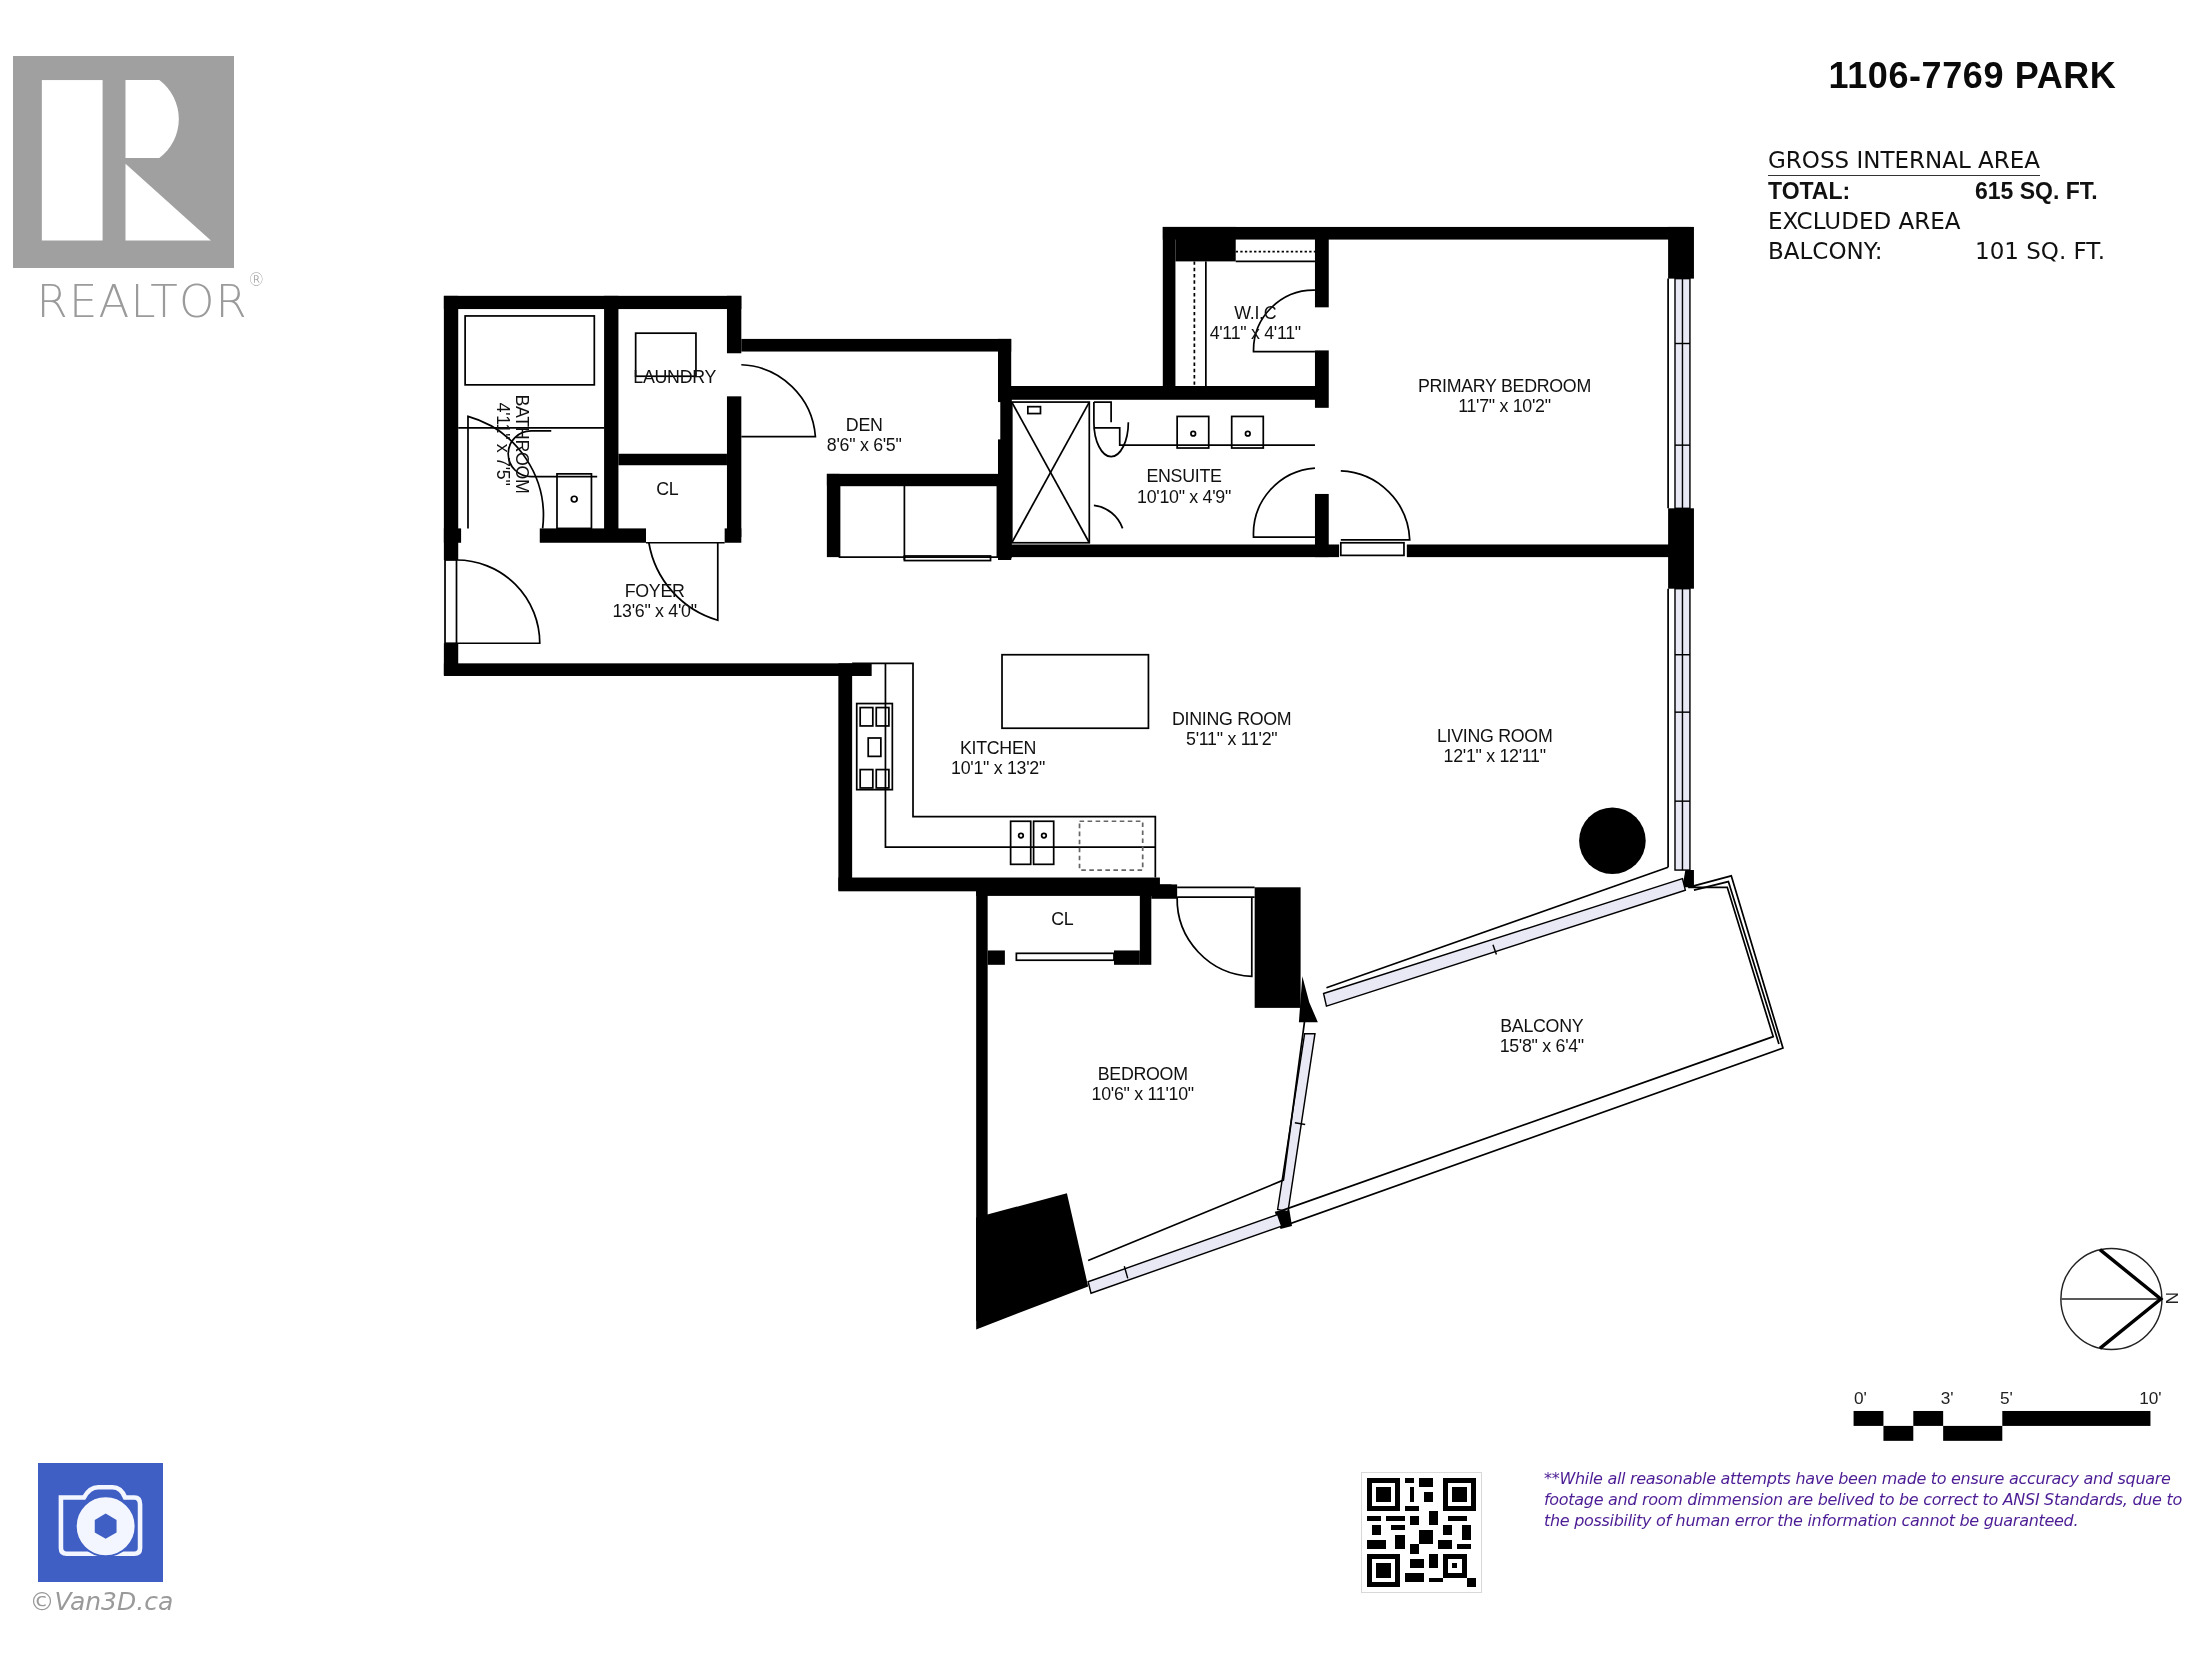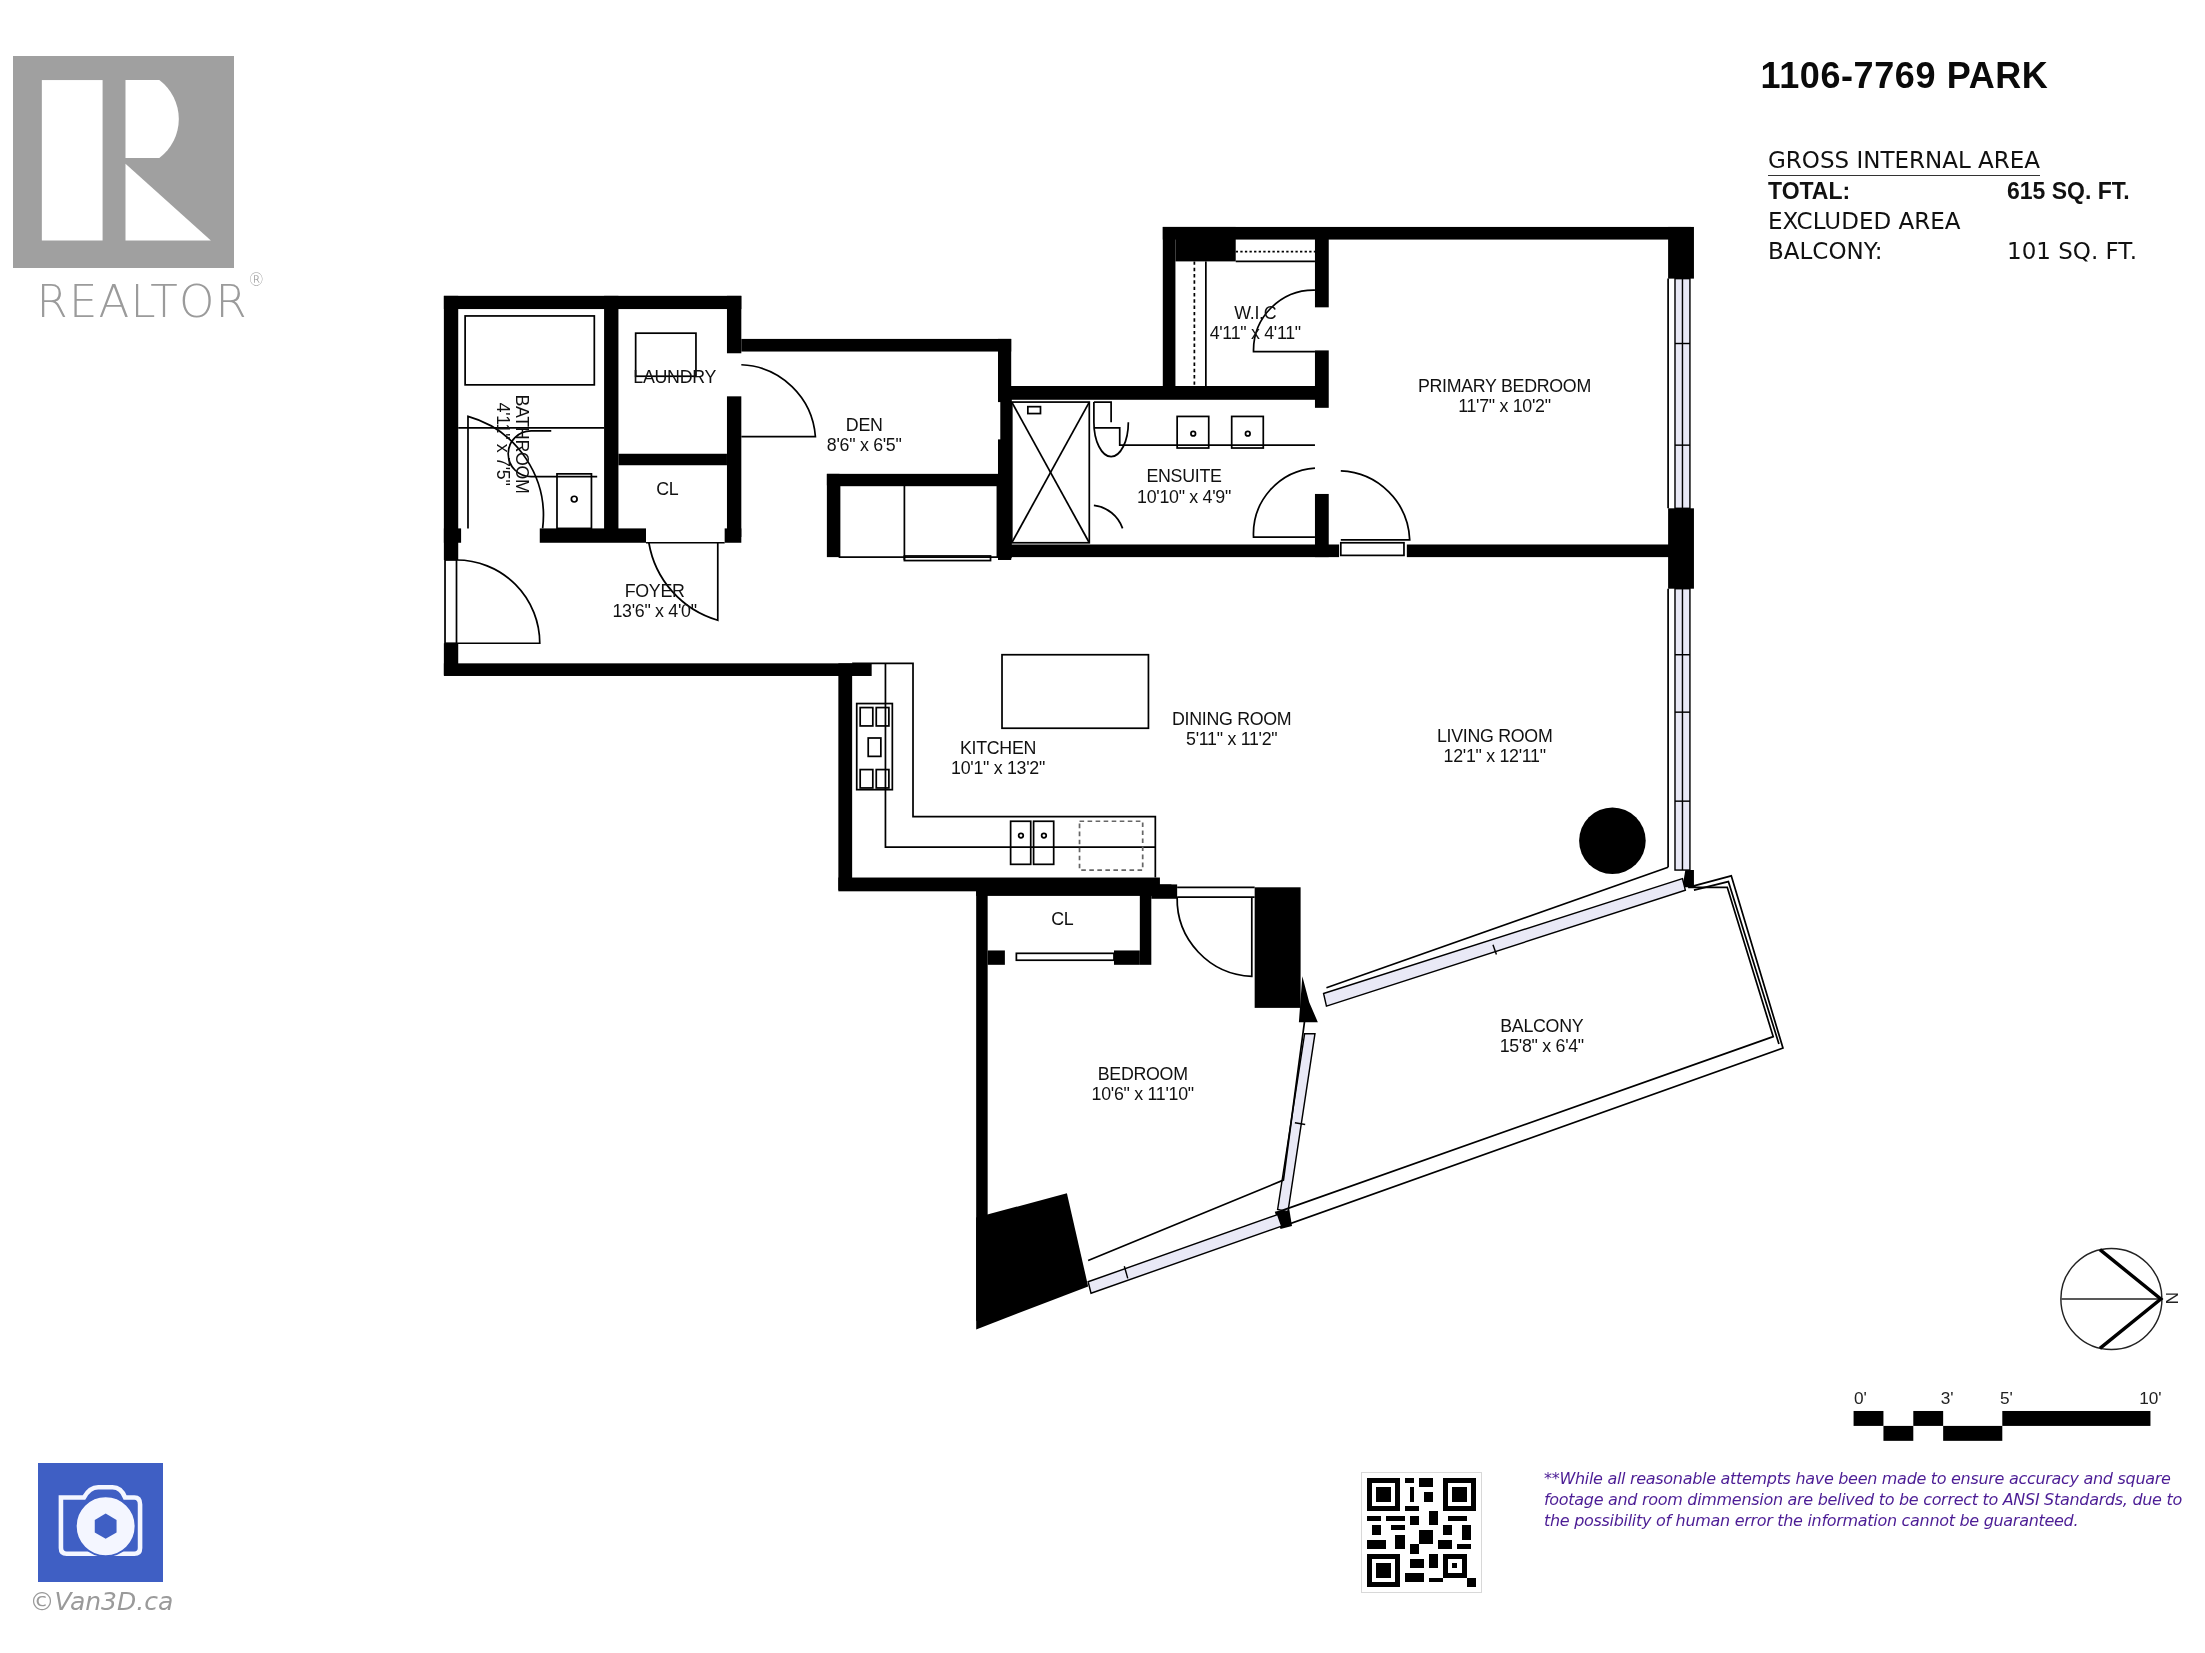--- a/index.html
+++ b/index.html
@@ -3,25 +3,25 @@
 <meta charset="utf-8">
 <style>
   html, body { margin:0; padding:0; background:#ffffff; }
   body { width:2205px; height:1654px; position:relative; overflow:hidden; font-family:"Liberation Sans", sans-serif; color:#111; }
   .abs { position:absolute; }
   #plan { position:absolute; left:0; top:0; width:2205px; height:1654px; }
   .room-label { font-family:"Liberation Sans", sans-serif; font-size:31px; fill:#111; text-anchor:middle; letter-spacing:-0.5px; }
   .room-dim { font-family:"Liberation Sans", sans-serif; font-size:31px; fill:#111; text-anchor:middle; letter-spacing:-0.5px; }
 
   
-  .title-block { left:1698px; top:55px; width:413px; }
+  .title-block { left:1766px; top:55px; width:413px; }
   .title-line { font-family:"Liberation Sans", sans-serif; font-weight:700; font-size:36px; line-height:41px; text-align:center; color:#0a0a0a; letter-spacing:0.6px; }
   .area-block { left:1768px; top:146px; width:402px; font-family:"DejaVu Sans", sans-serif; font-size:23px; color:#111; }
   .area-heading { display:inline-block; border-bottom:1.7px solid #333; line-height:29px; }
-  .area-row { display:flex; line-height:30px;gap:32px; }
+  .area-row { display:flex; line-height:30px; }
   .area-row .k { width:207px; }
   .area-row .v { }
   .bold { font-weight:700; font-family:"Liberation Sans", sans-serif; }
 
   
   .realtor { left:12.6px; top:56px; width:224px; }
   .realtor-box { width:221px; height:212px; background:#a0a0a0; position:relative; }
   .realtor-text { font-family:"DejaVu Sans", sans-serif; font-size:45px; color:#9b9b9b; letter-spacing:1.1px; margin-top:6.9px; font-weight:300;margin-left:24px; }
   .realtor-text sup { font-size:17px; vertical-align:top; position:relative; top:-4.6px; }
 

